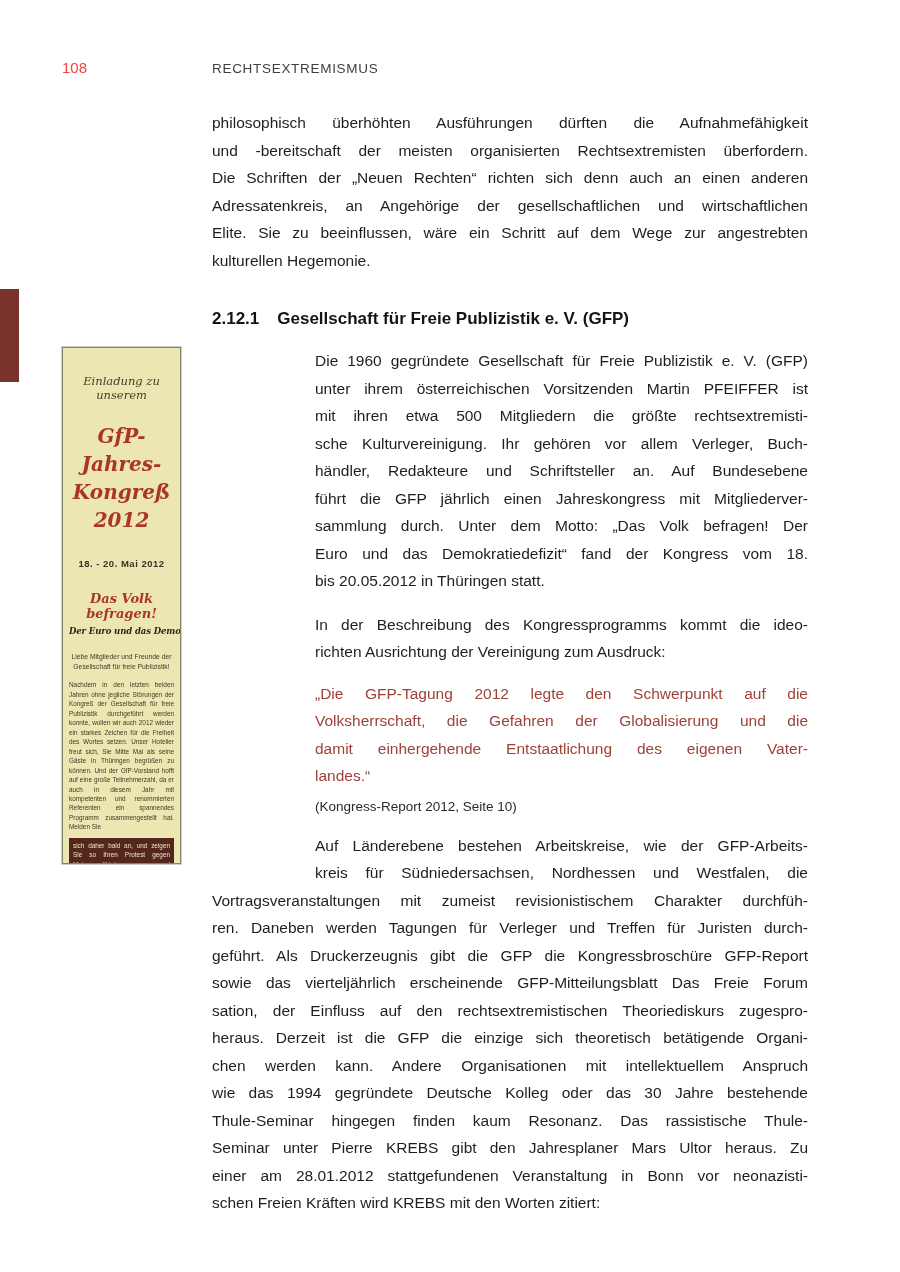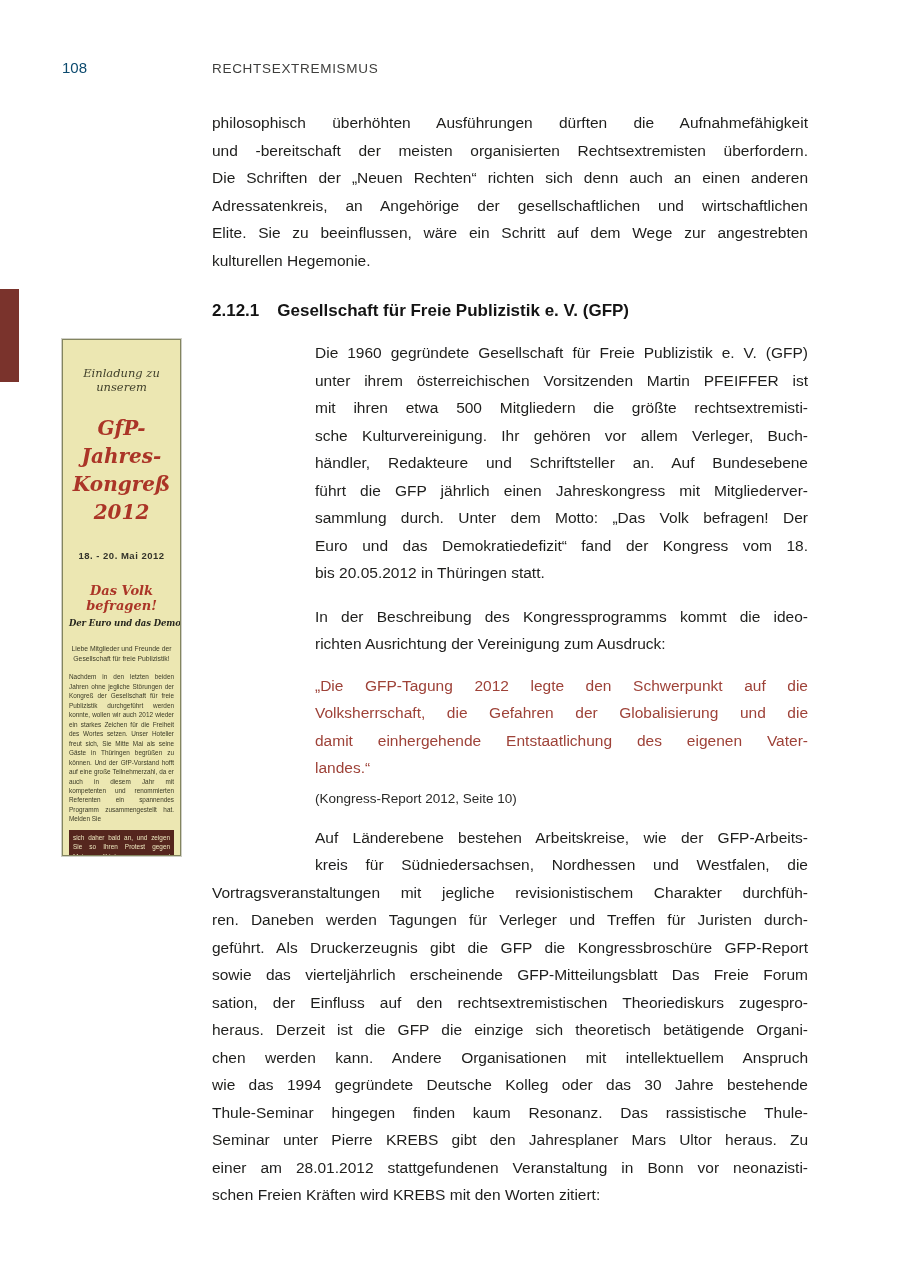--- a/index.html
+++ b/index.html
@@ -13,30 +13,30 @@
   *{margin:0;padding:0;box-sizing:border-box;}
   html,body{background:#fff;}
   body{font-family:"Liberation Sans",sans-serif;color:#1e1e1c;}
   .page{position:relative;width:900px;height:1272px;background:#fff;overflow:hidden;margin:0 auto;}
 
   
   .chapter-tab{position:absolute;left:0;top:289px;width:19px;height:93px;background:var(--tab);}
 
   
   .page-header{display:flex;align-items:baseline;padding:59px 0 0 62px;}
-  .page-number{width:150px;font-size:15px;color:#0c4a6e;}
+  .page-number{width:150px;font-size:15px;color:#ef4444;}
   .running-title{font-size:13.5px;letter-spacing:0.7px;color:#3e3e3c;}
 
   
   .body-col{margin-left:212px;width:596px;margin-top:33px;}
   .para{font-size:15.5px;line-height:27.5px;color:#1e1e1c;}
   .para .bl{text-align:justify;text-align-last:justify;}
   .para .bl.bl-last{text-align-last:left;}
 
-  .section-heading{margin:27px 0 18px;font-size:17px;font-weight:bold;color:#141414;}
+  .section-heading{margin:35px 0 18px;font-size:17px;font-weight:bold;color:#141414;}
   .section-heading .sec-num{margin-right:18px;}
 
   .flow{position:relative;}
   .para-b{margin-top:16px;}
   .quote{margin-top:14px;color:var(--quote_red);}
   .quote-source{margin-top:7px;margin-bottom:15px;font-size:13.5px;line-height:20px;color:#2a2a28;}
   .para-c{margin-top:15px;}
 
   
   .flyer-wrap{float:left;width:141px;margin-left:-150px;margin-right:112px;margin-bottom:14px;}
@@ -128,21 +128,21 @@
           <div class="bl">Volksherrschaft, die Gefahren der Globalisierung und die</div>
           <div class="bl">damit einhergehende Entstaatlichung des eigenen Vater-</div>
           <div class="bl bl-last">landes.“</div>
         </div>
 
       <div class="quote-source">(Kongress-Report 2012, Seite 10)</div>
 
       <div class="para para-c">
           <div class="bl">Auf Länderebene bestehen Arbeitskreise, wie der GFP-Arbeits-</div>
           <div class="bl">kreis für Südniedersachsen, Nordhessen und Westfalen, die</div>
-          <div class="bl">Vortragsveranstaltungen mit jegliche revisionistischem Charakter durchfüh-</div>
+          <div class="bl">Vortragsveranstaltungen mit zumeist revisionistischem Charakter durchfüh-</div>
           <div class="bl">ren. Daneben werden Tagungen für Verleger und Treffen für Juristen durch-</div>
           <div class="bl">geführt. Als Druckerzeugnis gibt die GFP die Kongressbroschüre GFP-Report</div>
           <div class="bl">sowie das vierteljährlich erscheinende GFP-Mitteilungsblatt Das Freie Forum</div>
           <div class="bl">sation, der Einfluss auf den rechtsextremistischen Theoriediskurs zugespro-</div>
           <div class="bl">heraus. Derzeit ist die GFP die einzige sich theoretisch betätigende Organi-</div>
           <div class="bl">chen werden kann. Andere Organisationen mit intellektuellem Anspruch</div>
           <div class="bl">wie das 1994 gegründete Deutsche Kolleg oder das 30 Jahre bestehende</div>
           <div class="bl">Thule-Seminar hingegen finden kaum Resonanz. Das rassistische Thule-</div>
           <div class="bl">Seminar unter Pierre KREBS gibt den Jahresplaner Mars Ultor heraus. Zu</div>
           <div class="bl">einer am 28.01.2012 stattgefundenen Veranstaltung in Bonn vor neonazisti-</div>

